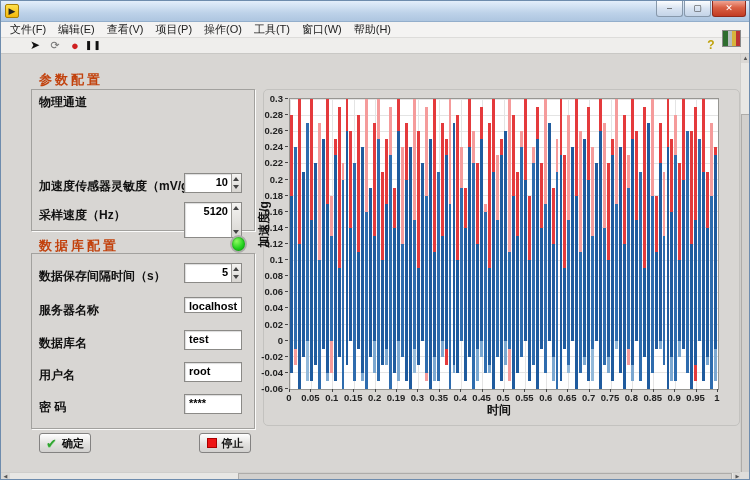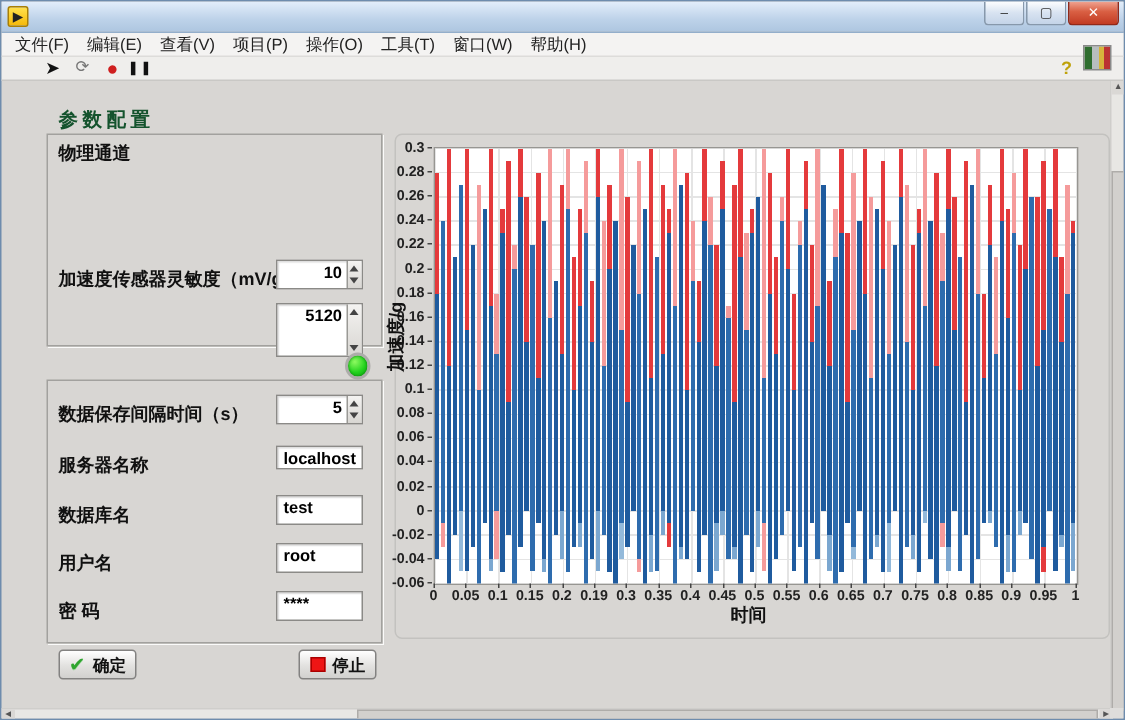--- a/index.html
+++ b/index.html
@@ -30,21 +30,21 @@
      linear-gradient(90deg,#2f6d2f 0 30%,#b8bebf 30% 55%,#d7b43c 55% 75%,#b33 75%);}
   
   #vscroll{position:absolute;right:0;top:53px;width:9px;height:420px;background:#e8e7e4;border-left:1px solid #cfcecb;}
   #vscroll .arr{position:absolute;left:0;width:9px;height:9px;background:#dad8d5;color:#555;font-size:6px;line-height:9px;text-align:center;}
   #vthumb{position:absolute;left:0;top:60px;width:9px;height:360px;background:#d2d0cd;border:1px solid #aeaca9;}
   #hscroll{position:absolute;left:0;bottom:0;width:741px;height:7px;background:#e8e7e4;border-top:1px solid #cfcecb;}
   #hscroll .arr{position:absolute;top:0;width:9px;height:7px;background:#dad8d5;color:#555;font-size:5px;line-height:7px;text-align:center;}
   #hthumb{position:absolute;left:237px;top:0;width:494px;height:7px;background:#d2d0cd;border:1px solid #aeaca9;}
   #sbcorner{position:absolute;right:0;bottom:0;width:9px;height:7px;background:#dedddb;}
   
-  .section-title{position:absolute;font-size:13px;font-weight:bold;color:#14532d;letter-spacing:3px;}
+  .section-title{position:absolute;font-size:13px;font-weight:bold;color:#c2410c;letter-spacing:3px;}
   .groupbox{position:absolute;border:1px solid #a2a19e;box-shadow:1px 1px 0 #fbfbfa;}
   .field-label{position:absolute;font-size:12px;font-weight:bold;color:#111;white-space:nowrap;}
   .tfield{position:absolute;background:#fff;border:1px solid #8b8a87;box-shadow:inset 1px 1px 1px rgba(0,0,0,.14);
     font-size:11px;font-weight:bold;color:#000;padding:2px 4px 0 4px;}
   .tfield.num{text-align:right;padding-right:13px;}
   .spin{position:absolute;right:0;top:0;width:10px;height:100%;border-left:1px solid #9a9995;background:linear-gradient(#f4f3f1,#d8d6d2);}
   .spin .u,.spin .d{position:absolute;left:1px;width:0;height:0;border-left:3.5px solid transparent;border-right:3.5px solid transparent;}
   .spin .u{top:3px;border-bottom:4px solid #444;}
   .spin .d{bottom:3px;border-top:4px solid #444;}
   
@@ -113,28 +113,30 @@
 
   <div class="field-label" style="left:38px;top:177px;">加速度传感器灵敏度（mV/g）</div>
   <div class="tfield num" style="left:183px;top:172px;width:58px;height:20px;">
     <span>10</span>
     <span class="spin">
         <span class="u"></span>
         <span class="d"></span>
       </span>
   </div>
 
+  <div class="field-label" style="left:38px;top:206px;">采样速度（Hz）</div>
   <div class="tfield num" style="left:183px;top:201px;width:58px;height:36px;">
     <span>5120</span>
     <span class="spin">
         <span class="u"></span>
         <span class="d"></span>
       </span>
   </div>
 
+  <div class="section-title" style="left:38px;top:236px;">数据库配置</div>
   <div id="db-led"></div>
   <div class="groupbox" style="left:30px;top:252px;width:224px;height:176px;"></div>
 
   <div class="field-label" style="left:38px;top:267px;">数据保存间隔时间（s）</div>
   <div class="tfield num" style="left:183px;top:262px;width:58px;height:20px;">
     <span>5</span>
     <span class="spin">
         <span class="u"></span>
         <span class="d"></span>
       </span>

